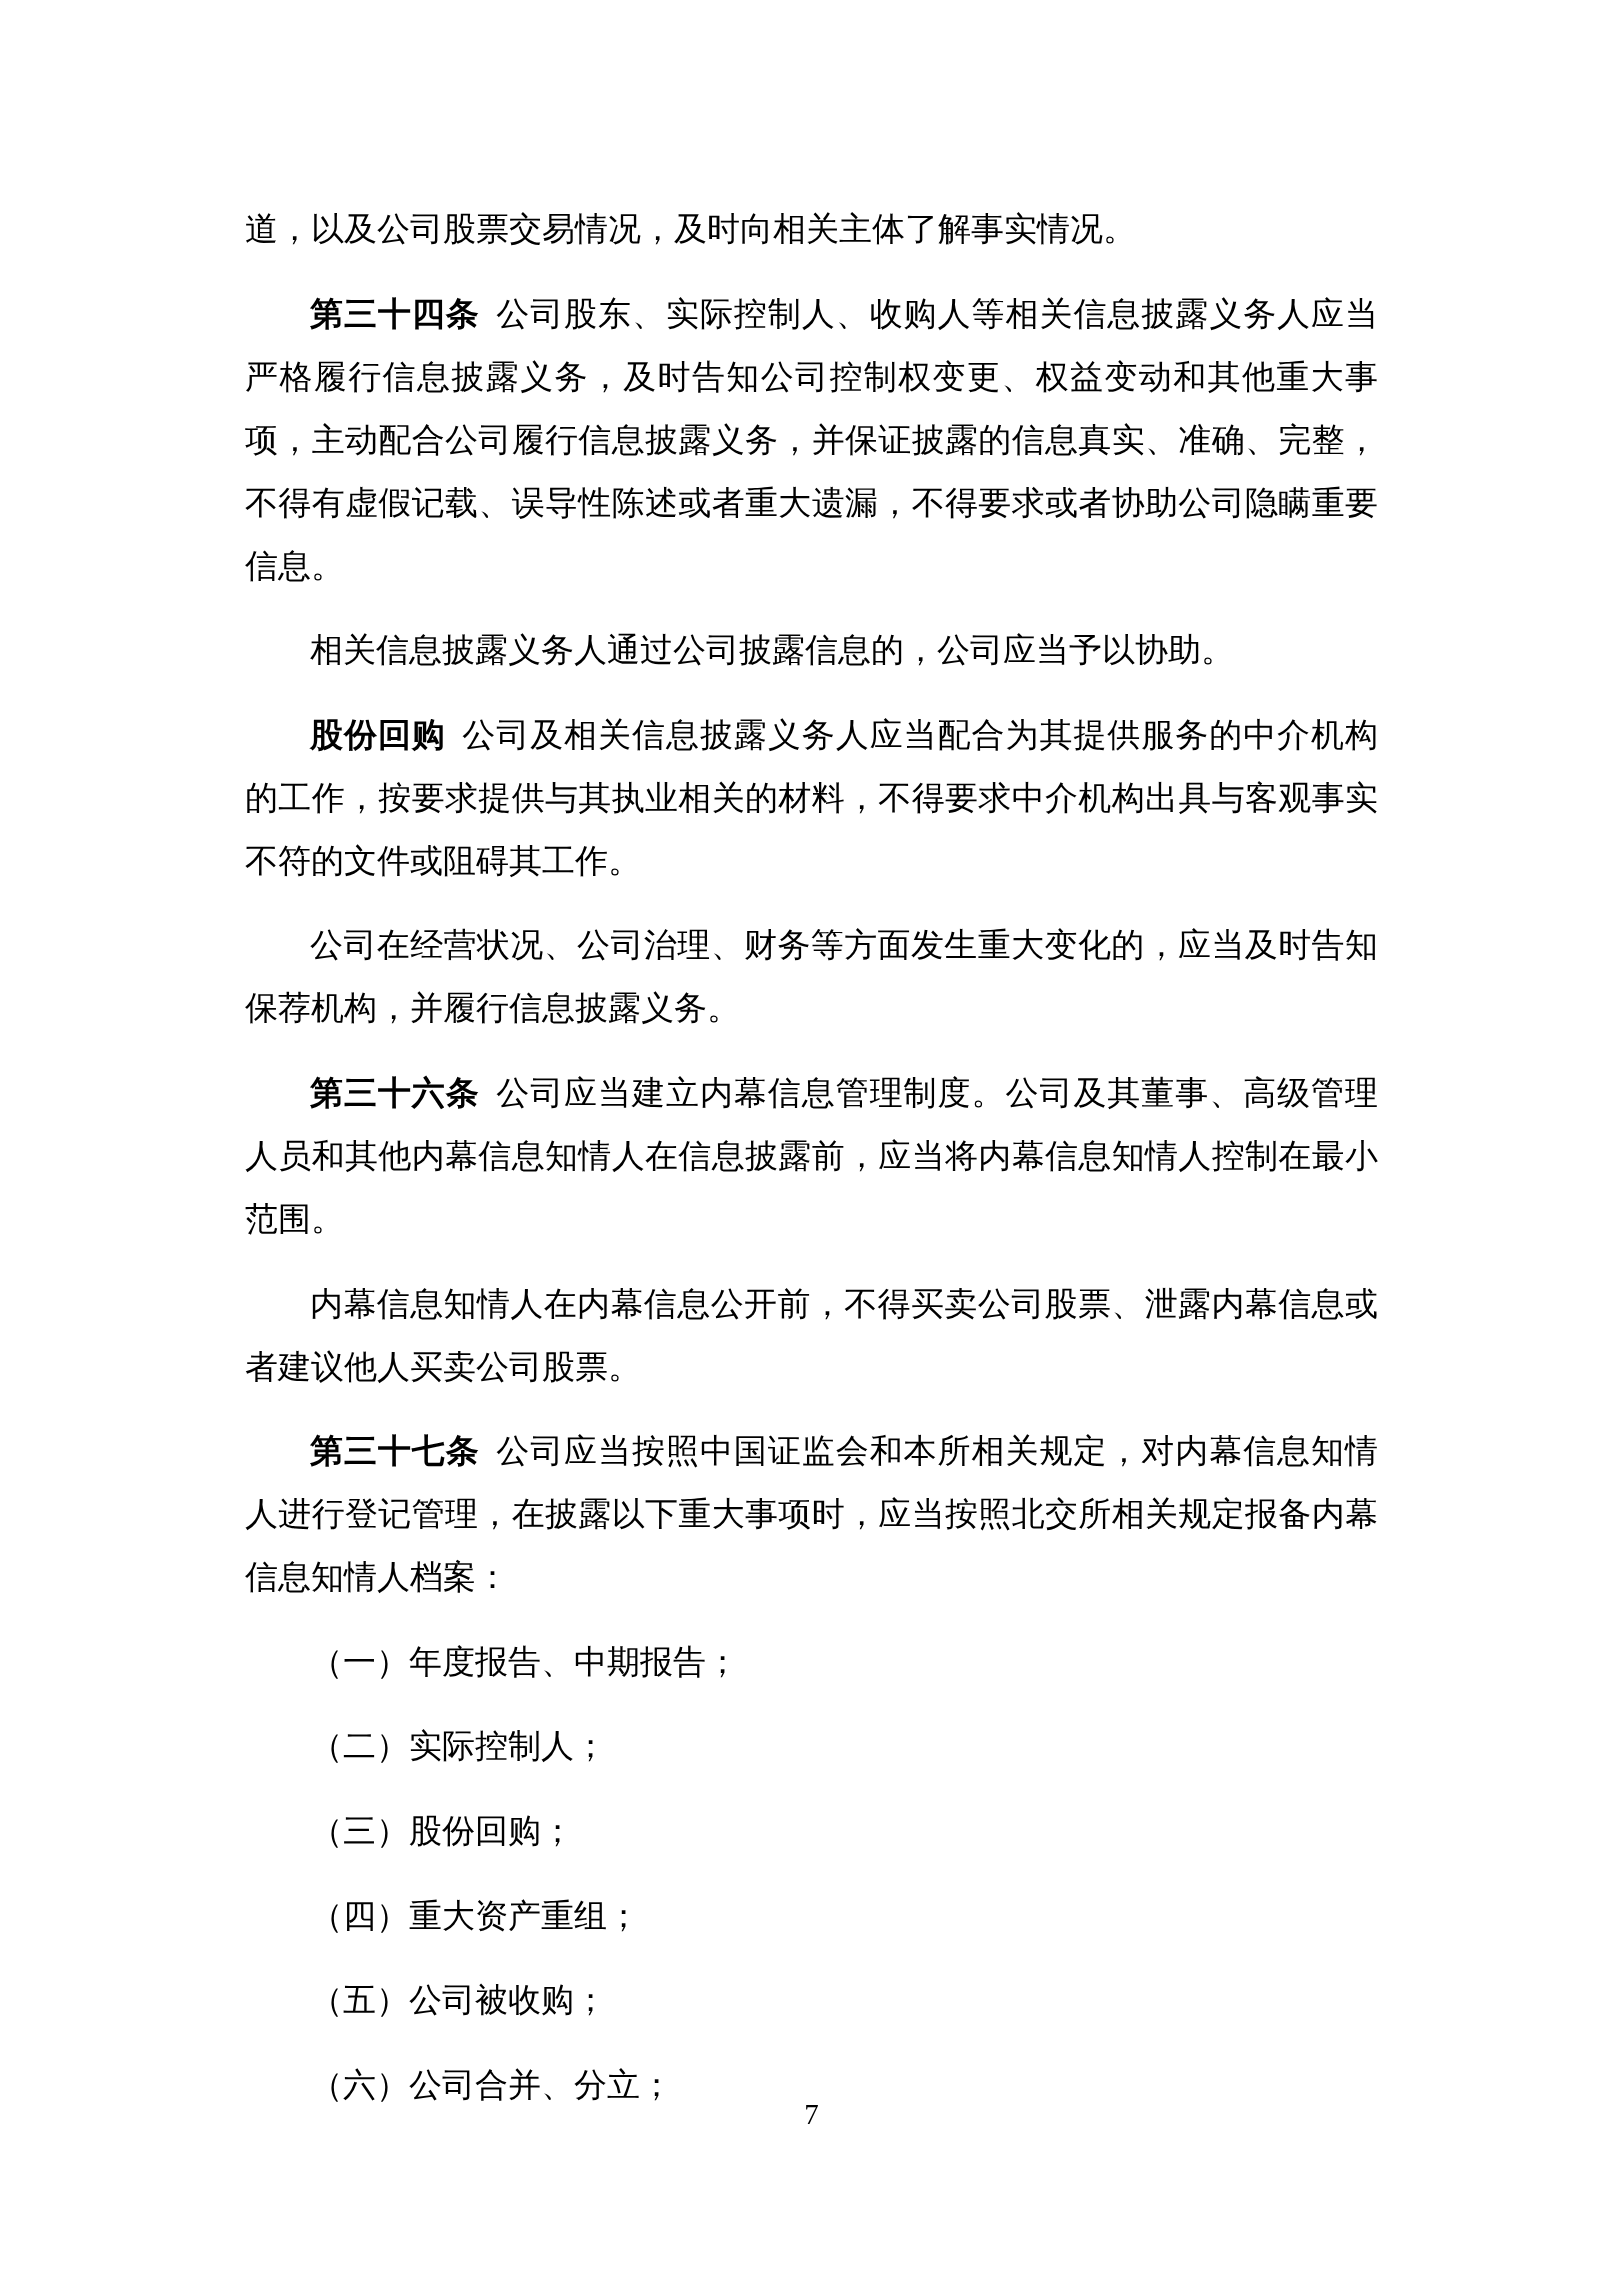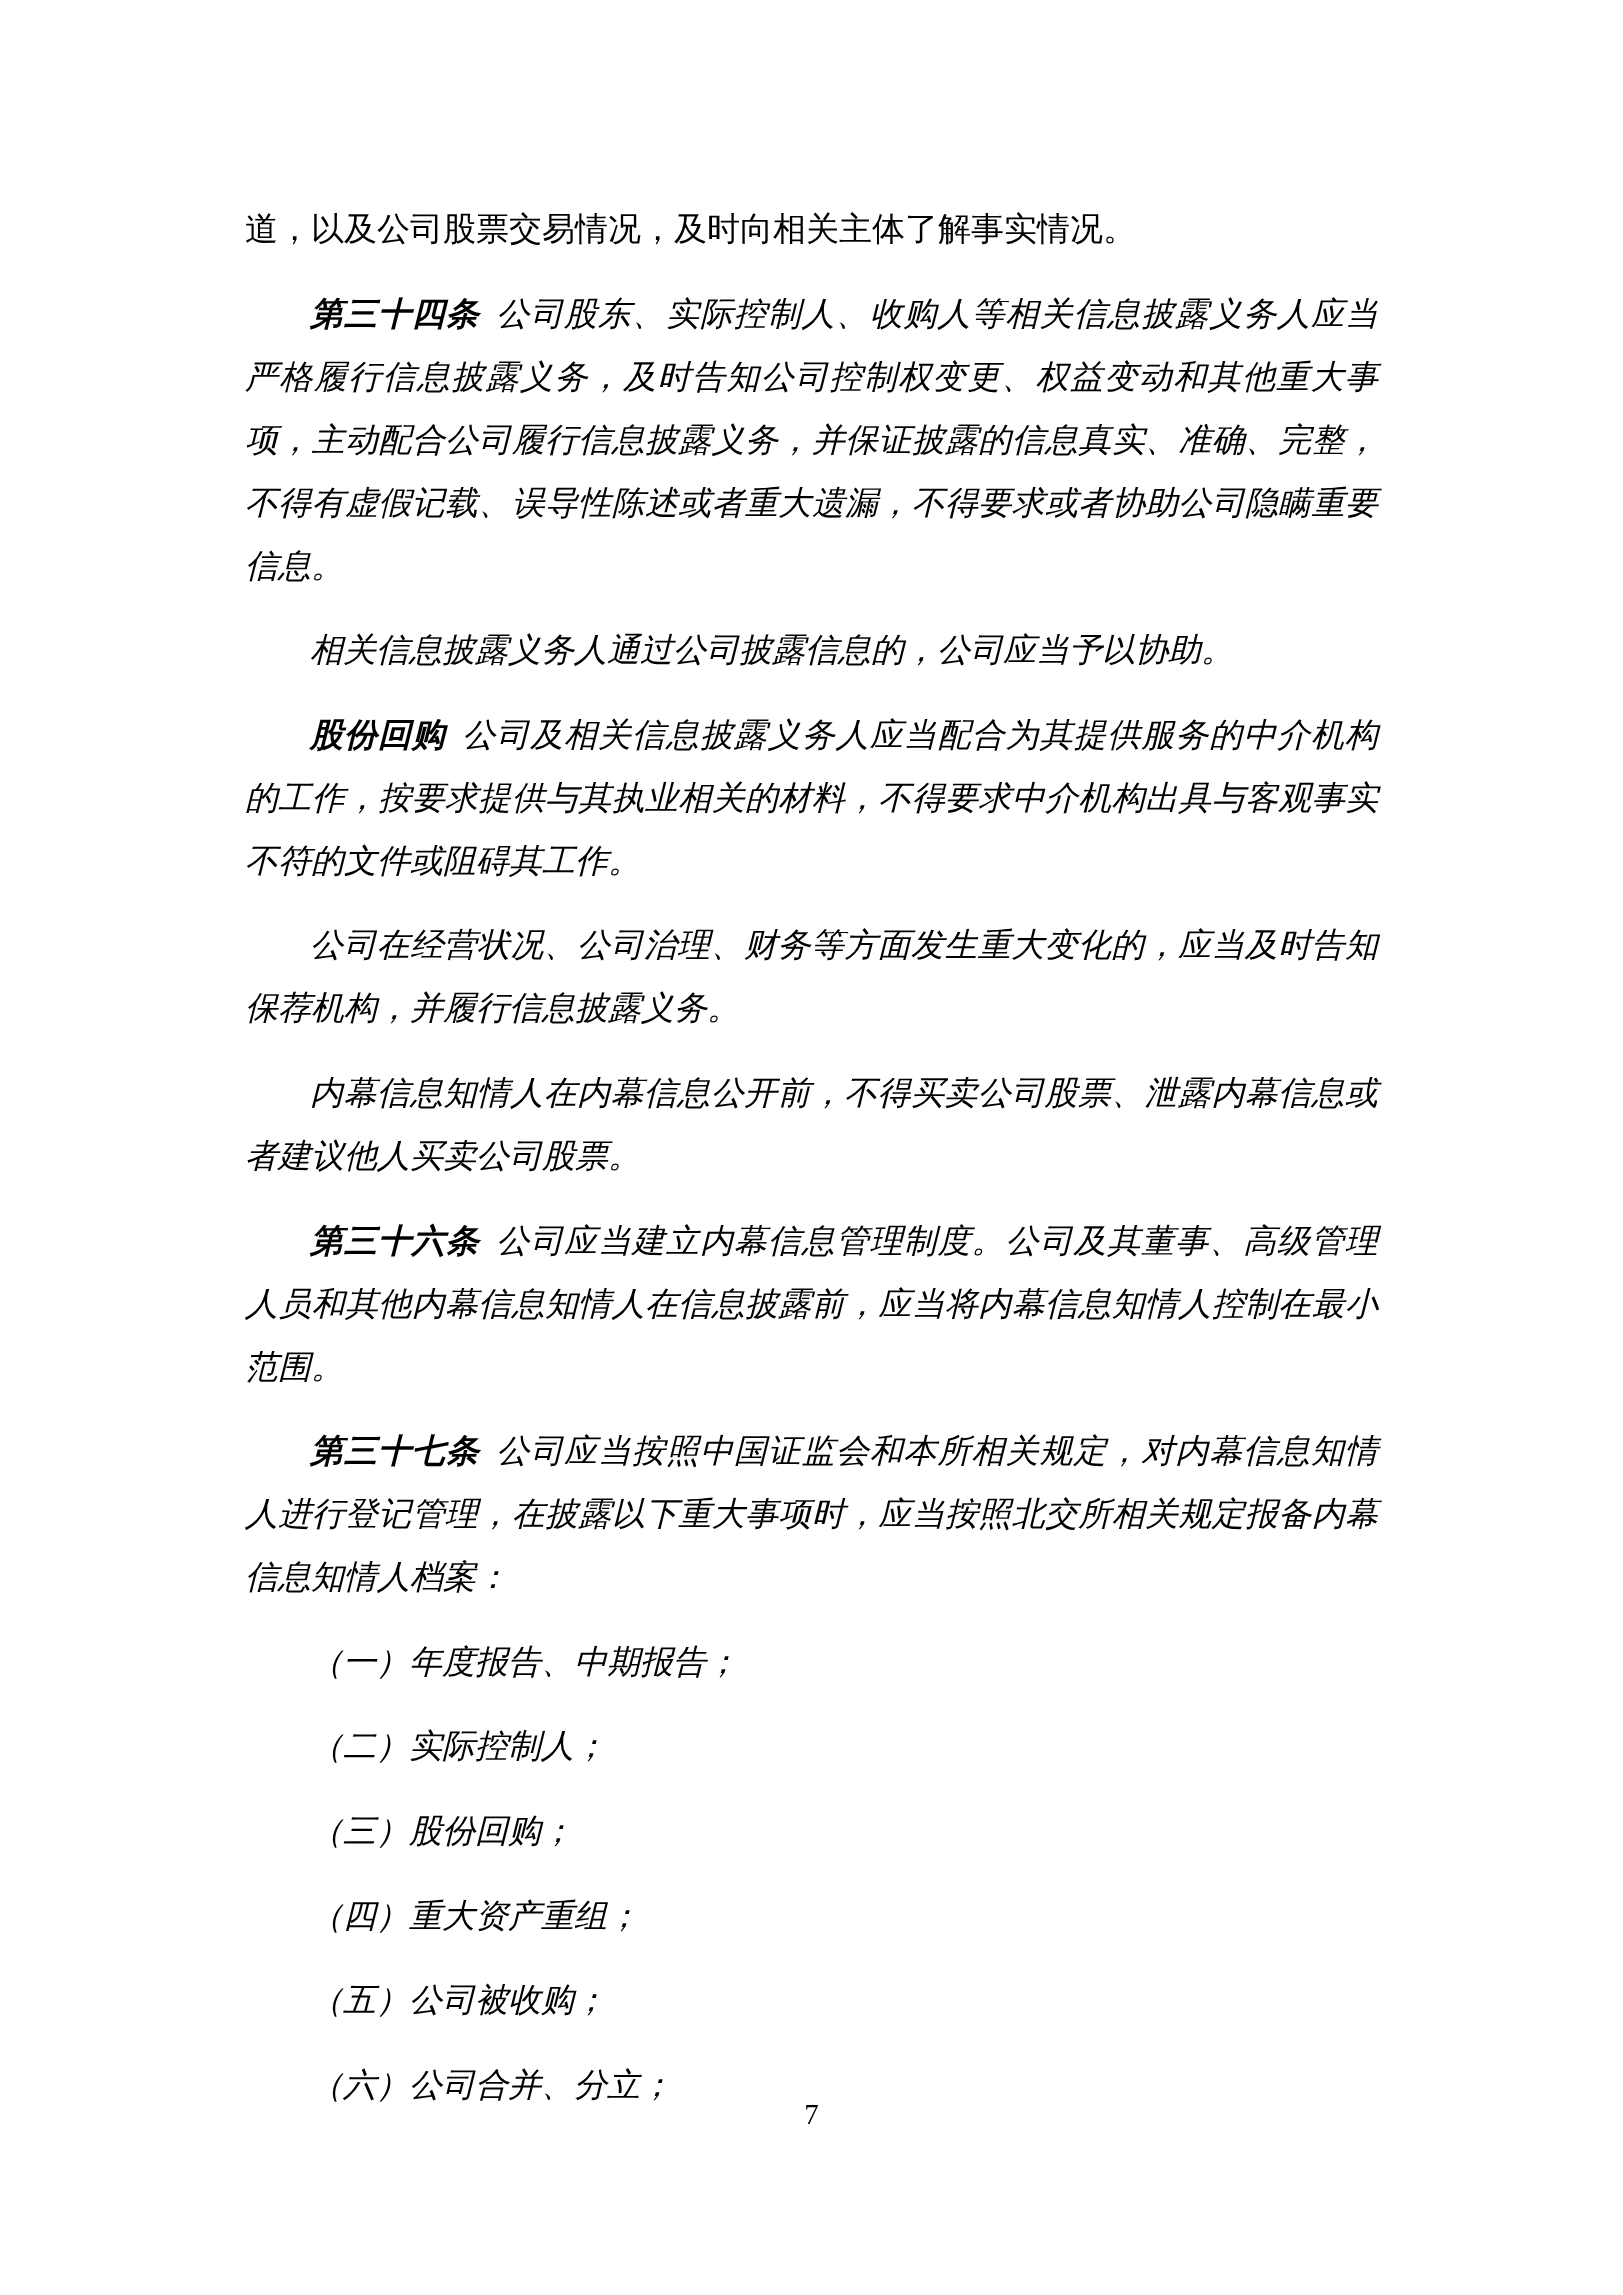--- a/index.html
+++ b/index.html
@@ -22,21 +22,20 @@
     font-size: 33px;
     line-height: 63px;
     text-align: justify;
     margin: 21.6px 0 0 0;
   }
   .content p.para:first-child {
     margin-top: 0;
   }
   .para.indent {
     text-indent: 65px;
-    font-style: italic;
   }
   .para b {
     font-weight: 700;
   }
   .para b:not(:empty) {
     margin-right: 16.4px;
   }
   .footer {
     position: absolute;
     top: 2100px;
@@ -57,23 +56,23 @@
     <p class="para"><b></b><span>道，以及公司股票交易情况，及时向相关主体了解事实情况。</span></p>
 
     <p class="para indent"><b>第三十四条</b><span>公司股东、实际控制人、收购人等相关信息披露义务人应当严格履行信息披露义务，及时告知公司控制权变更、权益变动和其他重大事项，主动配合公司履行信息披露义务，并保证披露的信息真实、准确、完整，不得有虚假记载、误导性陈述或者重大遗漏，不得要求或者协助公司隐瞒重要信息。</span></p>
 
     <p class="para indent"><b></b><span>相关信息披露义务人通过公司披露信息的，公司应当予以协助。</span></p>
 
     <p class="para indent"><b>股份回购</b><span>公司及相关信息披露义务人应当配合为其提供服务的中介机构的工作，按要求提供与其执业相关的材料，不得要求中介机构出具与客观事实不符的文件或阻碍其工作。</span></p>
 
     <p class="para indent"><b></b><span>公司在经营状况、公司治理、财务等方面发生重大变化的，应当及时告知保荐机构，并履行信息披露义务。</span></p>
 
+    <p class="para indent"><b>第三十六条</b><span>公司应当建立内幕信息管理制度。公司及其董事、高级管理人员和其他内幕信息知情人在信息披露前，应当将内幕信息知情人控制在最小范围。</span></p>
+
     <p class="para indent"><b></b><span>内幕信息知情人在内幕信息公开前，不得买卖公司股票、泄露内幕信息或者建议他人买卖公司股票。</span></p>
-
-    <p class="para indent"><b>第三十六条</b><span>公司应当建立内幕信息管理制度。公司及其董事、高级管理人员和其他内幕信息知情人在信息披露前，应当将内幕信息知情人控制在最小范围。</span></p>
 
     <p class="para indent"><b>第三十七条</b><span>公司应当按照中国证监会和本所相关规定，对内幕信息知情人进行登记管理，在披露以下重大事项时，应当按照北交所相关规定报备内幕信息知情人档案：</span></p>
 
     <p class="para indent"><b></b><span>（一）年度报告、中期报告；</span></p>
 
     <p class="para indent"><b></b><span>（二）实际控制人；</span></p>
 
     <p class="para indent"><b></b><span>（三）股份回购；</span></p>
 
     <p class="para indent"><b></b><span>（四）重大资产重组；</span></p>

